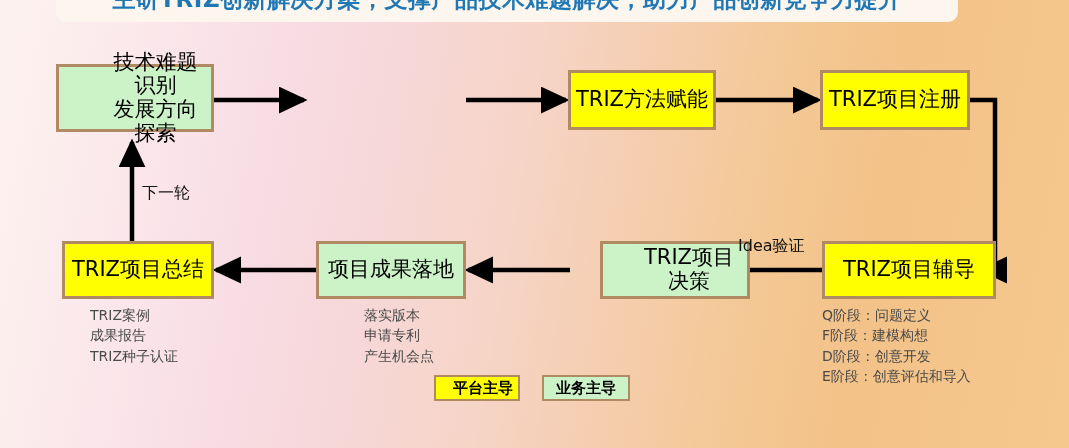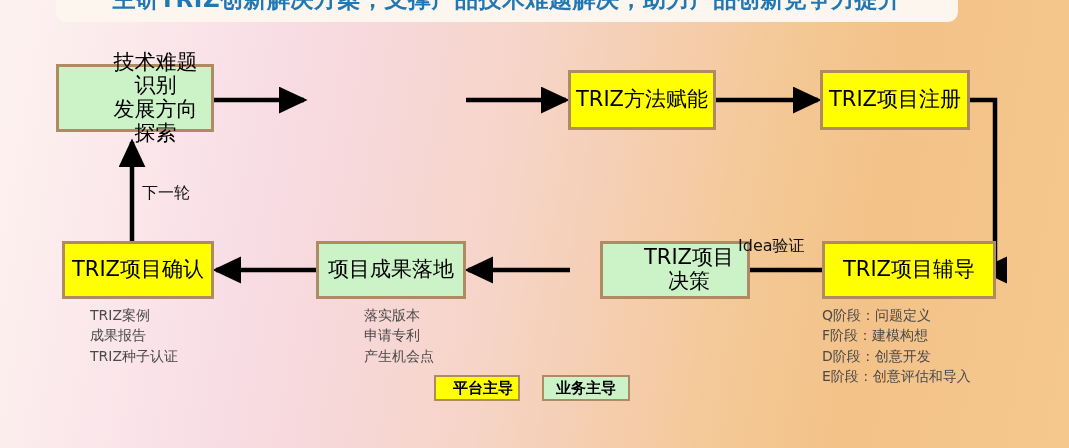--- a/index.html
+++ b/index.html
@@ -159,21 +159,21 @@
 
   <div class="node yellow" style="left:568px; top:70px; width:148px; height:60px;">
     <span class="lines">TRIZ方法赋能</span>
   </div>
 
   <div class="node yellow" style="left:820px; top:70px; width:150px; height:60px;">
     <span class="lines">TRIZ项目注册</span>
   </div>
 
   <div class="node yellow" style="left:62px; top:241px; width:152px; height:58px;">
-    <span class="lines">TRIZ项目确认</span>
+    <span class="lines">TRIZ项目总结</span>
   </div>
 
   <div class="node green" style="left:316px; top:241px; width:150px; height:58px;">
     <span class="lines">项目成果落地</span>
   </div>
 
   <div class="node green" style="left:600px; top:241px; width:150px; height:58px;padding-left:32px;">
     <span class="lines">TRIZ项目决策</span>
   </div>
 

